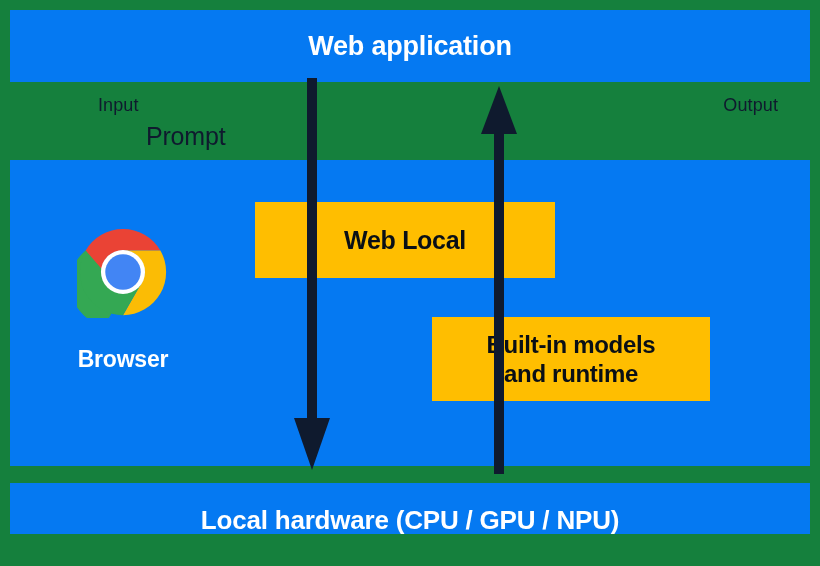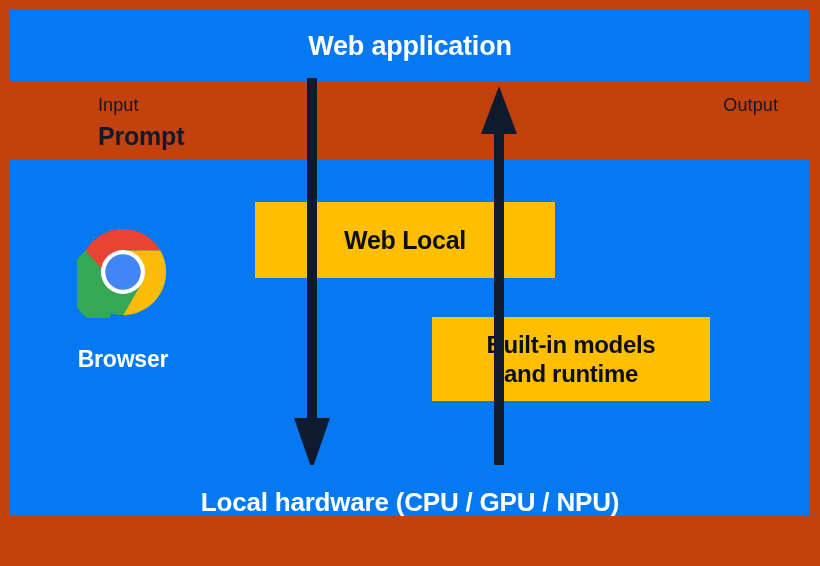--- a/index.html
+++ b/index.html
@@ -10,21 +10,21 @@
   }
   body {
     font-family: "Liberation Sans", sans-serif;
     -webkit-font-smoothing: antialiased;
   }
 
   #diagram {
     position: relative;
     width: 820px;
     height: 566px;
-    background: #c2410c;
+    background: #15803d;
     overflow: hidden;
   }
 
   
   .band {
     position: absolute;
     left: 10px;
     width: 800px;
     background: #0579f2;
     box-sizing: border-box;
@@ -48,21 +48,21 @@
     top: 21px;
     font-size: 27px;
   }
 
   #band-browser {
     top: 160px;
     height: 306px;
   }
 
   #band-local-hardware {
-    top: 465px;
+    top: 483px;
     height: 51px;
   }
   #band-local-hardware .band-label {
     top: 22px;
     font-size: 26px;
   }
 
   
   .io-group {
     position: absolute;
@@ -73,23 +73,24 @@
   .io-kind {
     display: block;
     font-size: 18px;
     font-weight: normal;
     letter-spacing: 0.1px;
   }
   .io-value {
     display: block;
     margin-top: 10px;
     font-size: 25px;
-    font-weight: bold;
+    font-weight: normal;
     letter-spacing: -0.2px;
     white-space: nowrap;
+    margin-left: 48px;
   }
   #io-input {
     left: 98px;
     text-align: left;
   }
   #io-output {
     right: 42px;
     text-align: right;
   }
 

